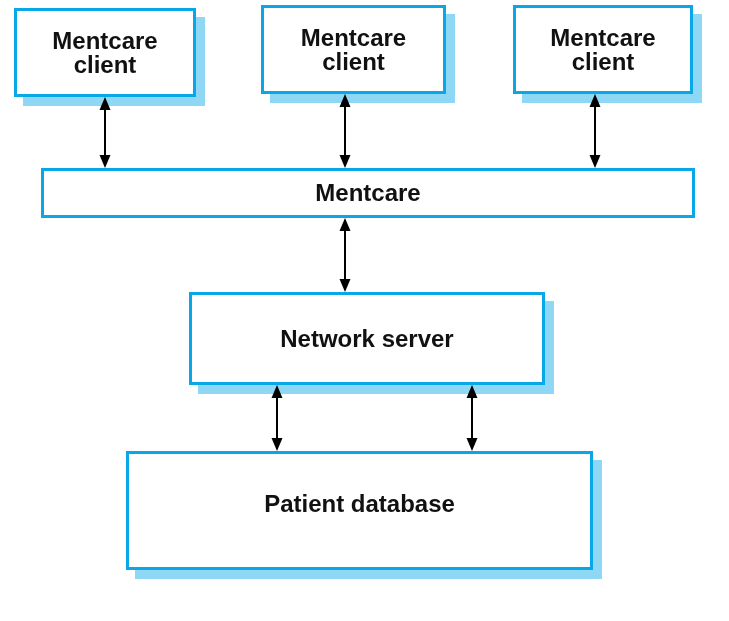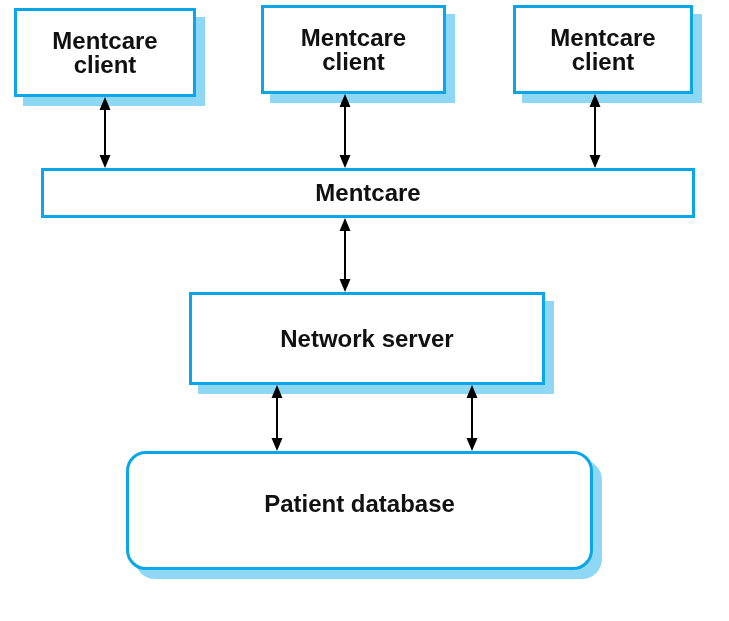--- a/index.html
+++ b/index.html
@@ -37,21 +37,21 @@
     font-weight: 600;
   }
   .node .label { white-space: pre-line; }
   .node--shadow { box-shadow: 9px 9px 0 0 var(--box-shadow); }
 
   .node--client1  { left: 14px;  top: 8px;   width: 182px; height: 89px; }
   .node--client2  { left: 261px; top: 5px;   width: 185px; height: 89px; }
   .node--client3  { left: 513px; top: 5px;   width: 180px; height: 89px; }
   .node--network  { left: 41px;  top: 168px; width: 654px; height: 50px; }
   .node--server   { left: 189px; top: 292px; width: 356px; height: 93px; }
-  .node--database { left: 126px; top: 451px; width: 467px; height: 119px; padding-bottom: 14px; border-radius: 20px; }
+  .node--database { left: 126px; top: 451px; width: 467px; height: 119px; padding-bottom: 14px; }
 
   .edges {
     position: absolute;
     left: 0; top: 0;
     width: 729px; height: 621px;
     pointer-events: none;
     z-index: 5;
   }
   .edges line { stroke: var(--arrow); stroke-width: 2; }
   .edges polygon { fill: var(--arrow); }

